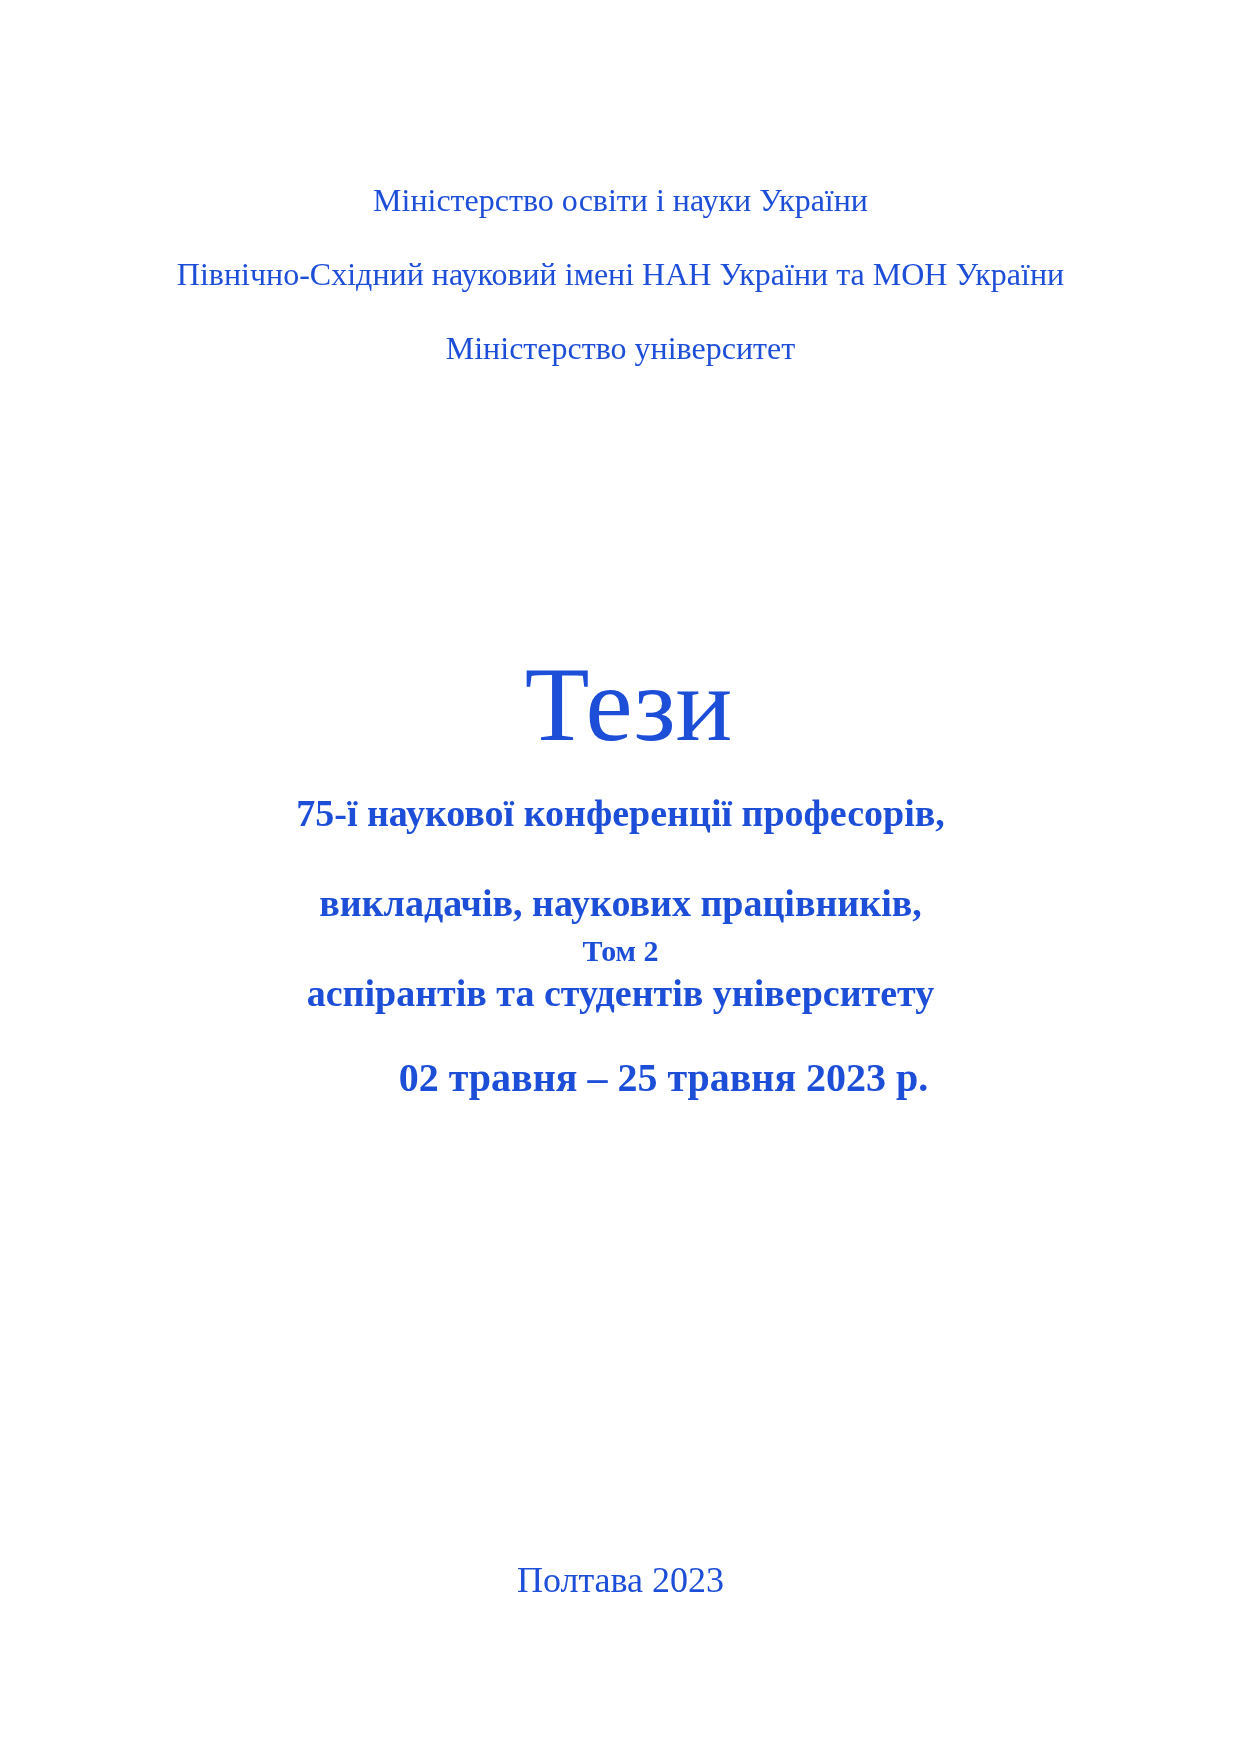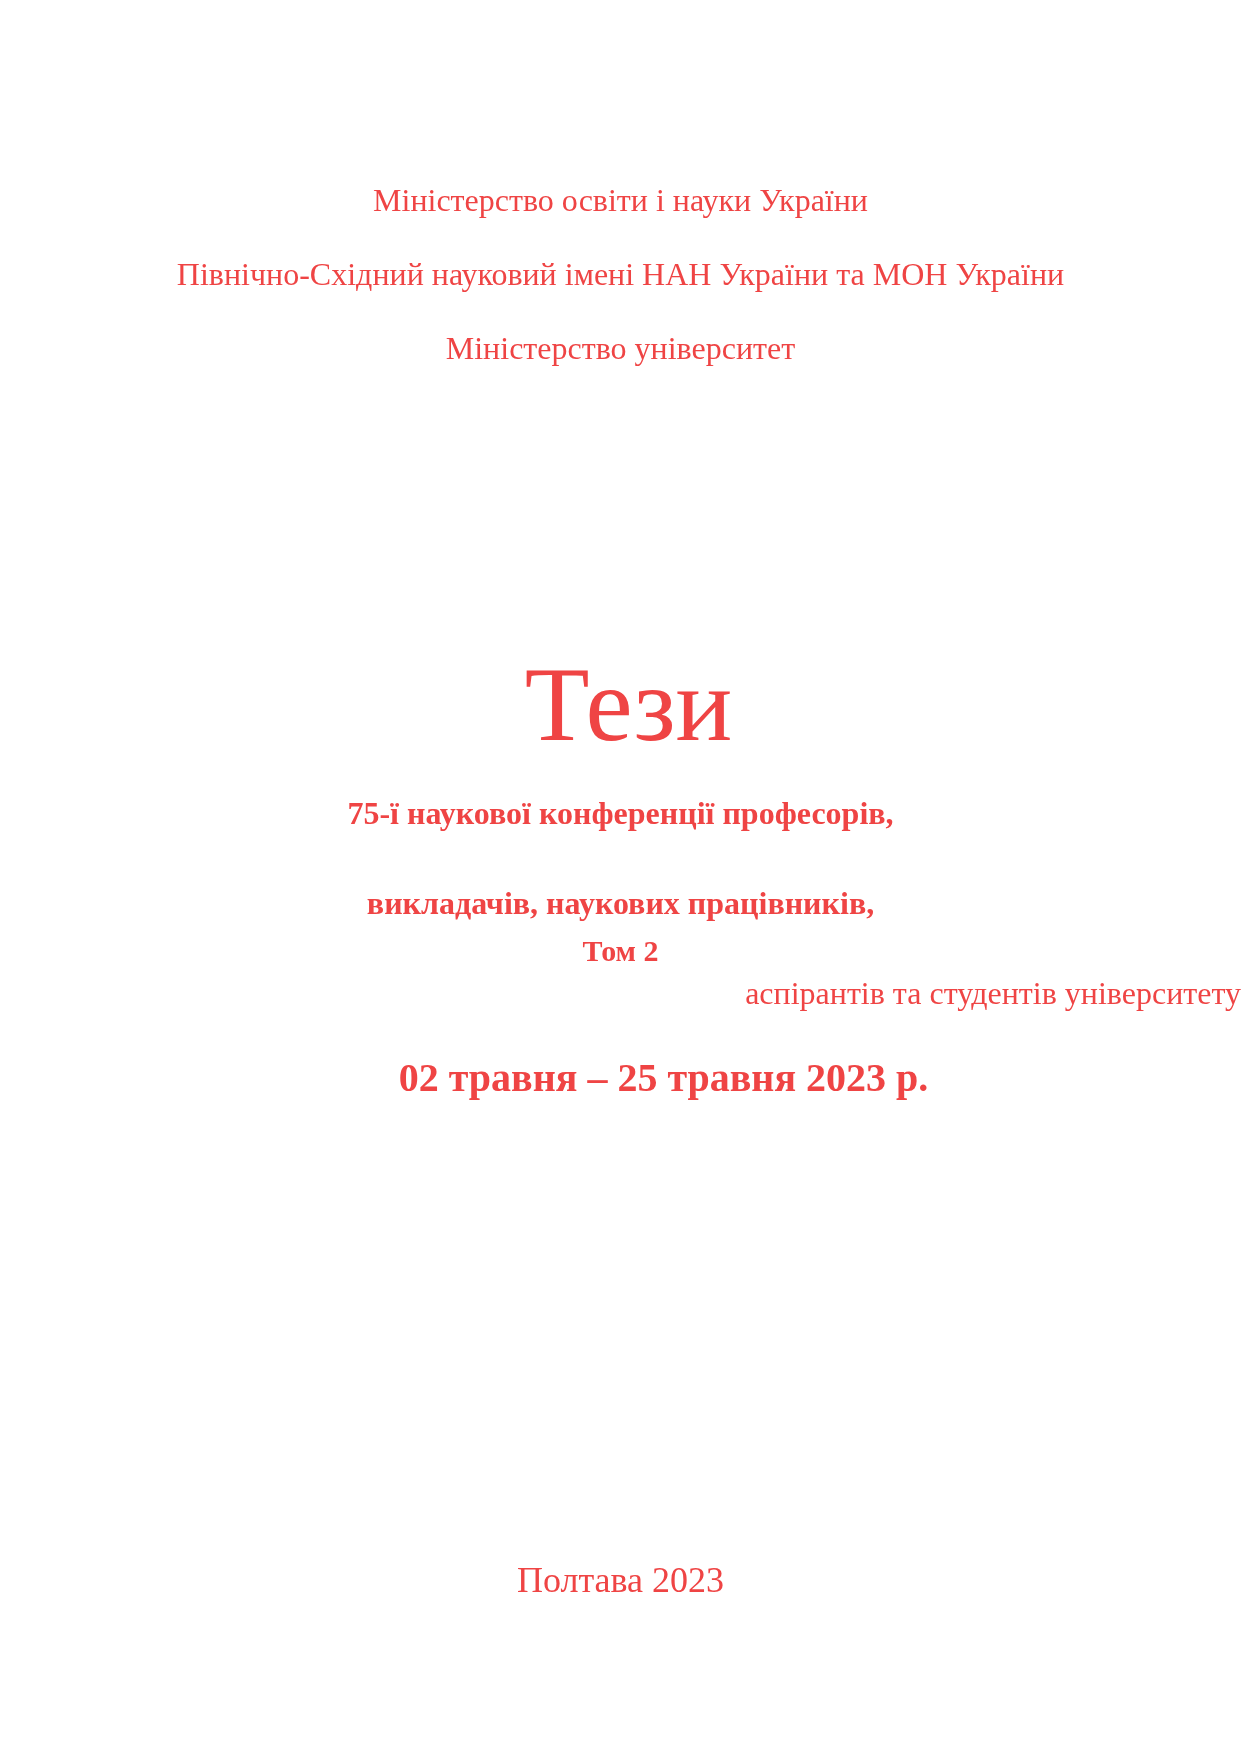--- a/index.html
+++ b/index.html
@@ -5,21 +5,21 @@
   html, body {
     margin: 0;
     padding: 0;
     background: #ffffff;
   }
   .page {
     position: relative;
     width: 1241px;
     height: 1754px;
     background: #ffffff;
-    color: #ef4444;
+    color: #1d4ed8;
     font-family: "Liberation Serif", "DejaVu Serif", serif;
     overflow: hidden;
   }
   .centered-block {
     position: absolute;
     left: 0;
     width: 100%;
     text-align: center;
     white-space: pre-line;
   }
@@ -31,26 +31,25 @@
   }
   .main-title {
     top: 642px;
     margin: 8px;
     font-size: 106px;
     line-height: 110px;
     font-weight: normal;
   }
   .subtitle {
     top: 746px;
-    font-size: 32px;
+    font-size: 38px;
     line-height: 45px;
   }
   .subtitle .line-regular {
-    font-weight: normal;
-    text-align: right;
+    font-weight: bold;
   }
   .bold {
     font-weight: bold;
   }
   .volume {
     top: 928px;
     font-size: 30px;
     line-height: 45px;
   }
   .dates {

